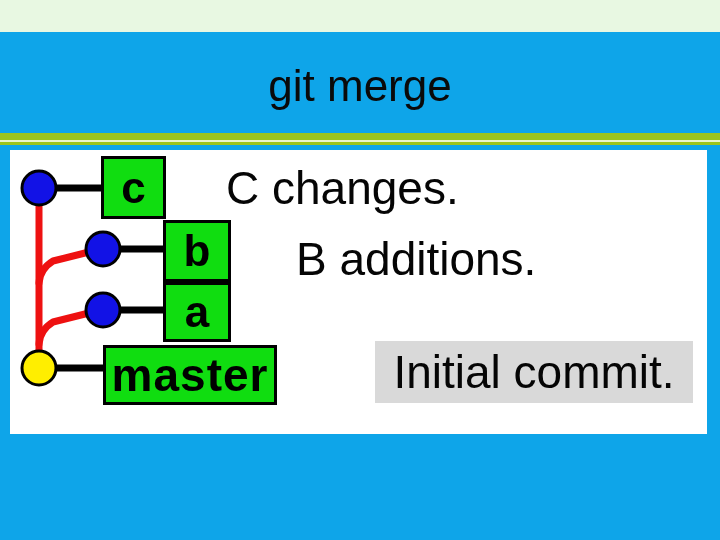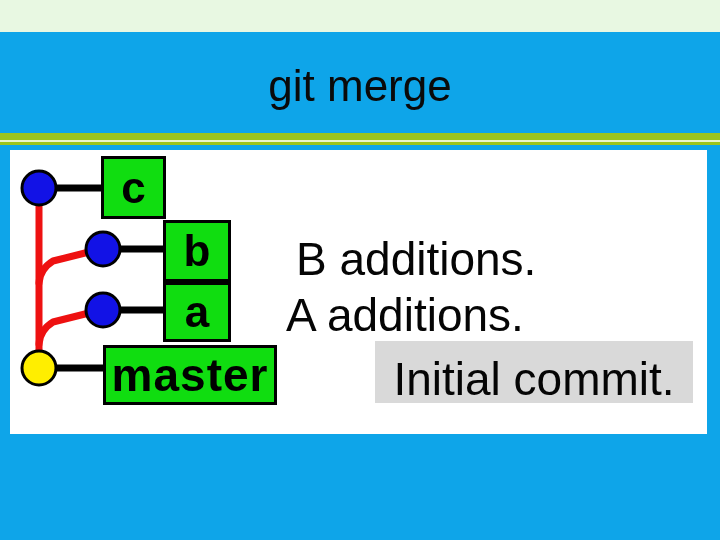--- a/index.html
+++ b/index.html
@@ -40,21 +40,21 @@
 
   .commit-message {
     position: absolute; color: #050505;
     font-size: 46px; line-height: 48px; white-space: nowrap;
   }
   .msg-c { left: 216px; top: 14px; }
   .msg-b { left: 286px; top: 85px; }
   .msg-a { left: 276px; top: 141px; }
   .msg-initial-wrap {
     position: absolute; left: 365px; top: 191px; width: 318px; height: 62px;
-    background: #d9d9d9; display: flex; align-items: flex-end; justify-content: center;
+    background: #d9d9d9; display: flex; align-items: center; justify-content: center;
   }
   .msg-initial-wrap .commit-message { position: static; }
 </style>
 </head>
 <body>
 
 <div class="slide">
 
   <div class="slide-title">git merge</div>
 
@@ -89,20 +89,20 @@
     <div class="branch-box box-b">
       <span>b</span>
     </div>
     <div class="branch-box box-a">
       <span>a</span>
     </div>
     <div class="branch-box box-master">
       <span>master</span>
     </div>
 
+    <div class="commit-message msg-c">C changes.</div>
     <div class="commit-message msg-b">B additions.</div>
-    <div class="commit-message msg-a">A additions.</div>
     <div class="msg-initial-wrap">
       <div class="commit-message">Initial commit.</div>
     </div>
 
   </div>
 </div>
 
 </body></html>

